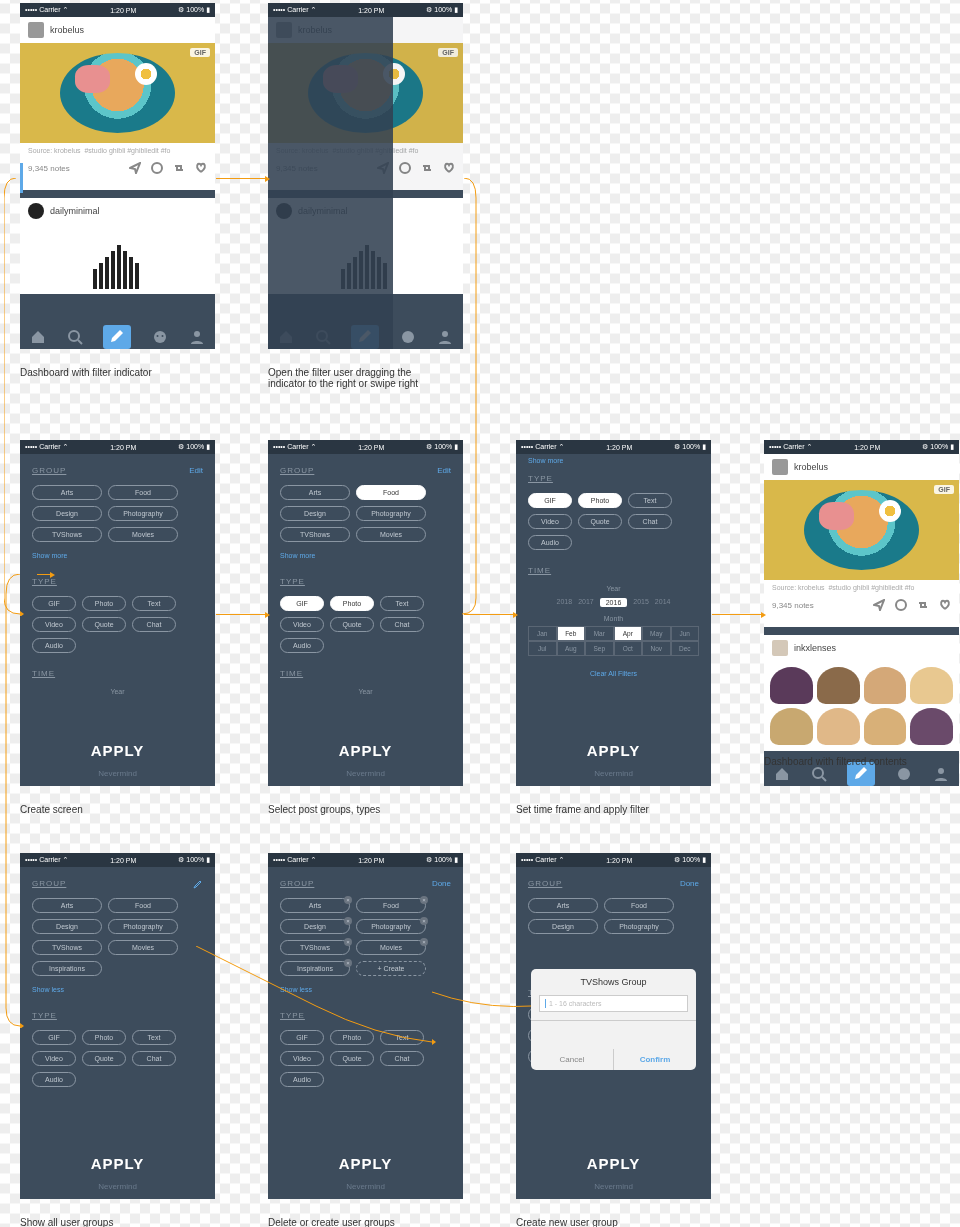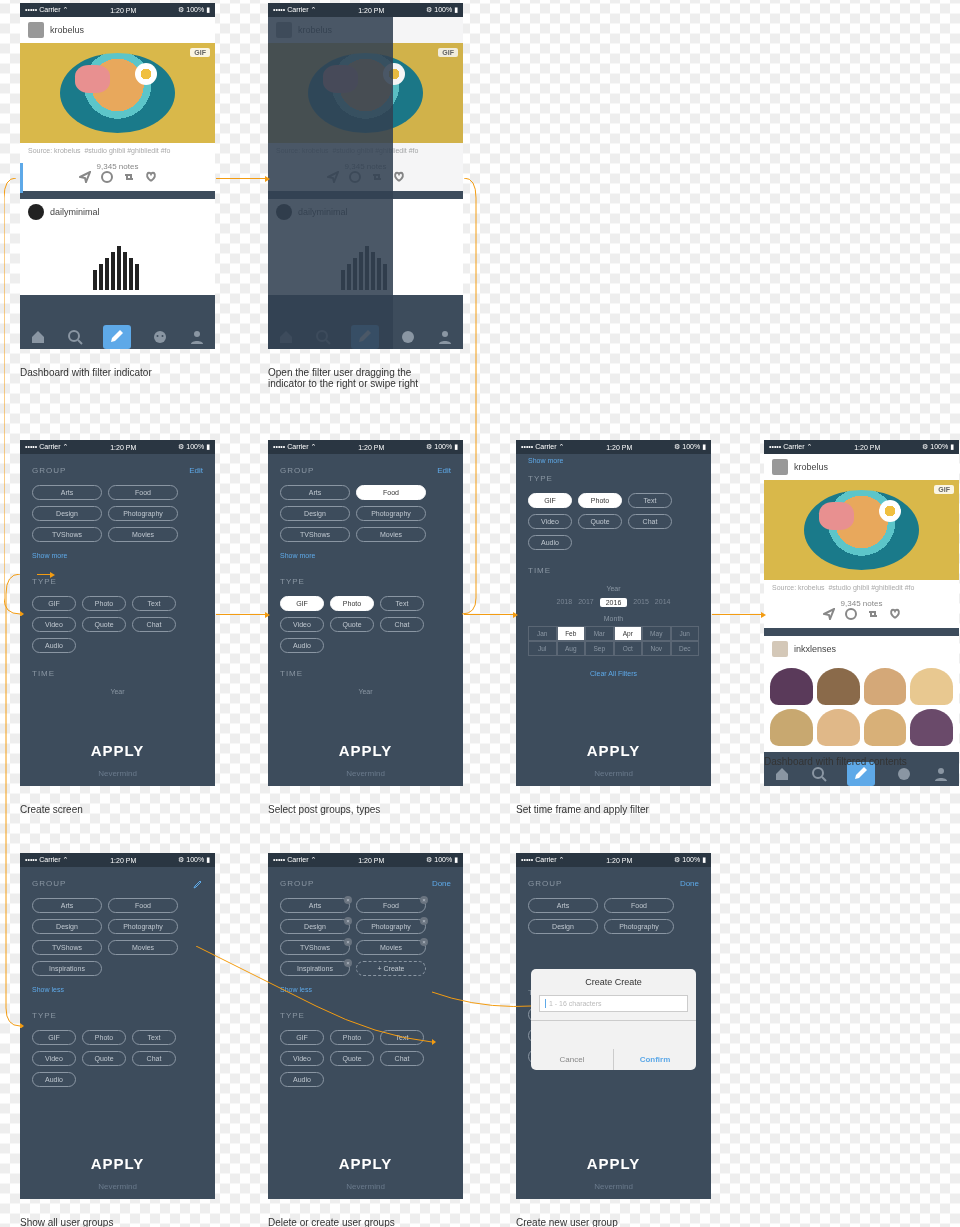--- a/index.html
+++ b/index.html
@@ -12,32 +12,32 @@
 .post-card { background: #fff; color: #333; margin-bottom: 8px; }
 .post-header { display: flex; align-items: center; padding: 5px 8px; gap: 6px; }
 .avatar { width: 16px; height: 16px; background: #999; border-radius: 2px; }
 .username { font-size: 9px; font-weight: 500; color: #444; }
 .ramen-img { height: 100px; background: linear-gradient(#d9b84a 0% 20%, #d9b84a 20% 100%); position: relative; display: flex; align-items: center; justify-content: center; }
 .bowl { width: 115px; height: 80px; border-radius: 50%; background: radial-gradient(circle at 50% 40%, #e8a85c 0 35%, #5cc5c9 35% 45%, #1a7a8a 45%); position: relative; overflow: hidden; }
 .bowl::before { content: ''; position: absolute; left: 15px; top: 12px; width: 35px; height: 28px; background: #e89090; border-radius: 40%; }
 .bowl::after { content: ''; position: absolute; right: 18px; top: 10px; width: 22px; height: 22px; background: radial-gradient(#f0c040 0 35%, #fff 35%); border-radius: 50%; }
 .gif-badge { position: absolute; top: 5px; right: 5px; background: rgba(255,255,255,0.85); color: #666; font-size: 7px; padding: 1px 4px; border-radius: 2px; font-weight: bold; }
 .post-tags { padding: 4px 8px; font-size: 7px; color: #aaa; white-space: nowrap; overflow: hidden; }
-.post-footer { display: flex; align-items: center; padding: 4px 8px 8px; flex-direction: column; }
+.post-footer { display: flex; align-items: center; padding: 4px 8px 16px; }
 .notes { font-size: 8px; color: #888; flex: 1; }
 .post-actions { display: flex; gap: 10px; }
 .post-actions svg { width: 12px; height: 12px; stroke: #888; fill: none; stroke-width: 2; }
 .logo-building { height: 70px; display: flex; align-items: flex-end; justify-content: center; padding-bottom: 5px; }
 .building-svg { width: 70px; height: 50px; }
 .tabbar { position: absolute; bottom: 0; left: 0; right: 0; height: 25px; background: #3d4c5c; display: flex; justify-content: space-around; align-items: center; }
 .tabbar svg { width: 16px; height: 16px; fill: #8a96a3; }
 .tab-active { background: #5ea9e8; padding: 3px 6px; border-radius: 3px; }
 .tab-active svg { fill: #fff; }
 .overlay-dim { position: absolute; top: 14px; left: 0; width: 125px; bottom: 0; background: rgba(50, 65, 82, 0.88); z-index: 3; }
-.section-h { font-size: 8px; letter-spacing: 1px; color: #8a96a3; padding: 12px 12px 6px; }
+.section-h { font-size: 8px; letter-spacing: 1px; color: #8a96a3; padding: 12px 12px 6px; text-decoration: underline; }
 .edit-link { position: absolute; right: 12px; top: 12px; font-size: 8px; color: #5ea9e8; }
 .done-link { position: absolute; right: 12px; top: 12px; font-size: 8px; color: #5ea9e8; }
 .pills { display: flex; flex-wrap: wrap; gap: 6px; padding: 4px 12px; }
 .pill { border: 1px solid #8a96a3; border-radius: 10px; padding: 3px 0; font-size: 7px; color: #c0c8d0; text-align: center; width: 70px; position: relative; }
 .pill.sm { width: 44px; }
 .pill.sel { background: #fff; color: #333; border-color: #fff; }
 .pill .del-dot { position: absolute; top: -3px; right: -3px; width: 8px; height: 8px; background: #6a7480; border-radius: 50%; display: flex; align-items: center; justify-content: center; font-size: 6px; line-height: 1; }
 .showmore { font-size: 7px; color: #5ea9e8; padding: 6px 12px; }
 .apply-zone { position: absolute; bottom: 0; left: 0; right: 0; text-align: center; padding-bottom: 6px; }
 .apply-btn { font-size: 15px; letter-spacing: 1px; font-weight: bold; color: #fff; padding: 8px; }
@@ -507,21 +507,21 @@
   <div class="pills">
     <span class="pill sm">GIF</span>
       <span class="pill sm">Photo</span>
       <span class="pill sm">Text</span>
     <span class="pill sm">Video</span>
       <span class="pill sm">Quote</span>
       <span class="pill sm">Chat</span>
     <span class="pill sm">Audio</span>
   </div>
   <div class="modal">
-    <div class="modal-title">Create Create</div>
+    <div class="modal-title">TVShows Group</div>
     <div class="modal-input">1 - 16 characters</div>
     <div class="modal-btns">
       <div class="modal-btn">Cancel</div>
       <div class="modal-btn conf">Confirm</div>
     </div>
   </div>
   <div class="apply-zone">
     <div class="apply-btn">APPLY</div>
     <div class="nevermind">Nevermind</div>
   </div>

